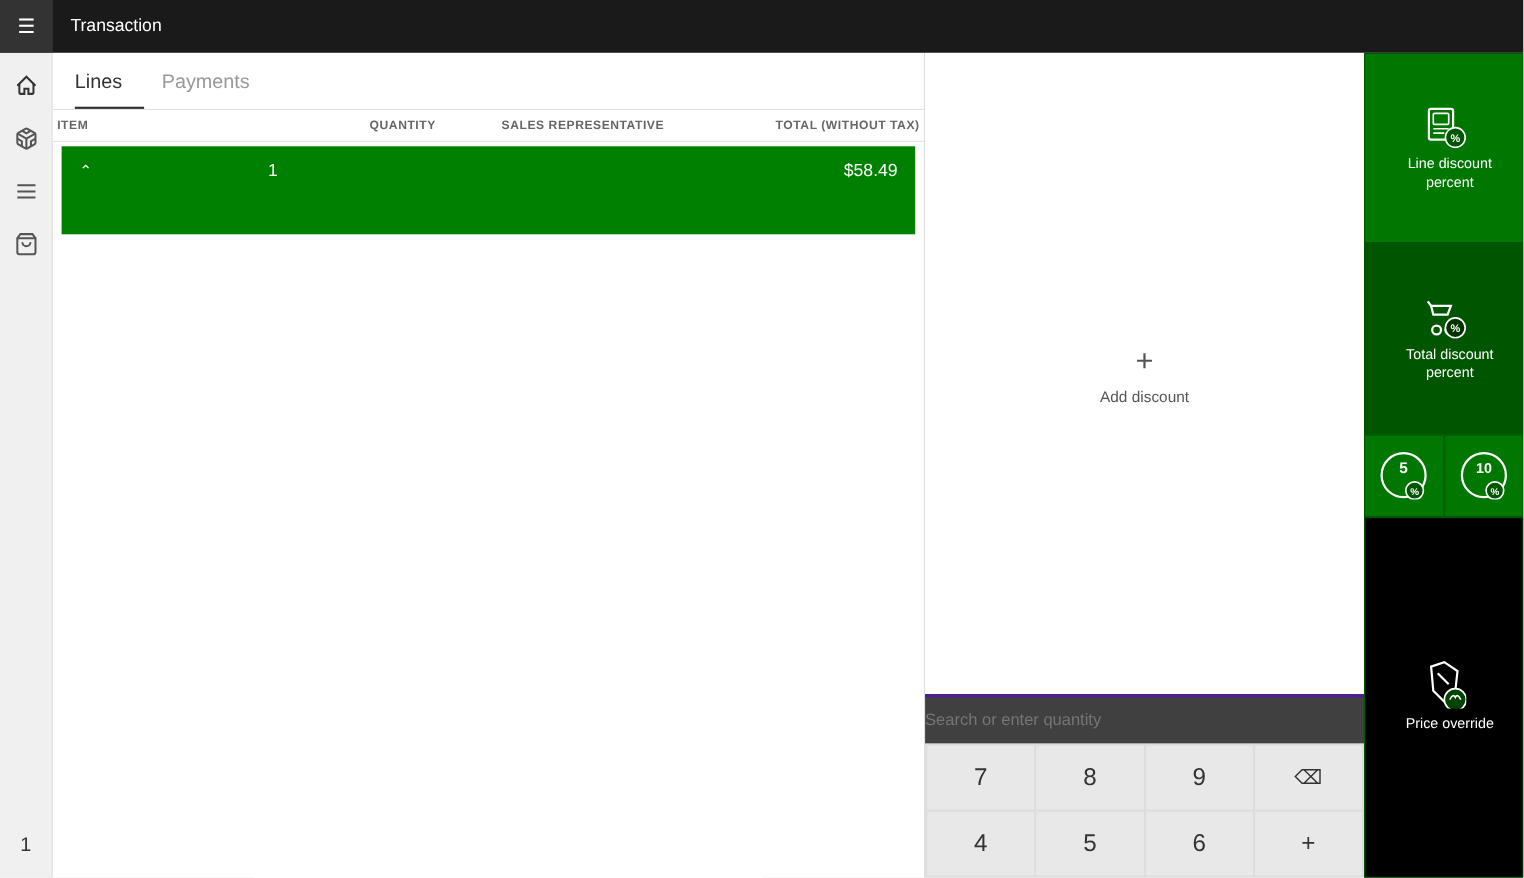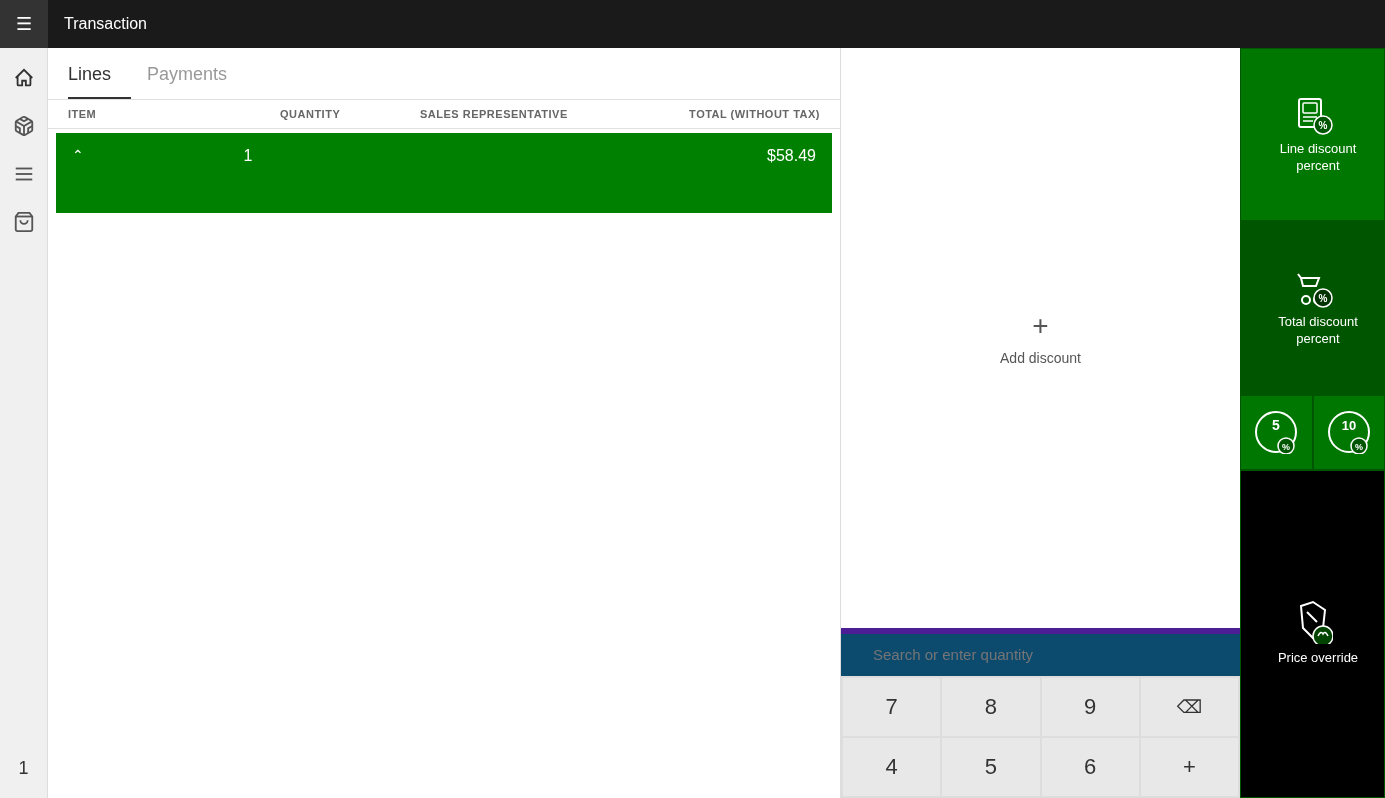--- a/index.html
+++ b/index.html
@@ -103,24 +103,23 @@
       flex: 1;
       overflow: hidden;
       display: flex;
       flex-direction: column;
     }
 
     
     .table-header {
       display: grid;
       grid-template-columns: 1fr 120px 200px 180px;
-      padding: 8px 20px;
+      padding: 8px 4px;
       background: white;
       border-bottom: 1px solid #e0e0e0;
-      gap: 20px;
     }
     .col-header {
       font-size: 11px;
       color: #666;
       font-weight: 600;
       letter-spacing: 0.5px;
       text-transform: uppercase;
     }
     .col-header.right { text-align: right; }
 
@@ -184,23 +183,23 @@
       font-size: 28px;
       color: #555;
     }
     .add-customer-label {
       font-size: 14px;
       color: #555;
     }
 
     
     .search-area {
-      background: #0c4a6e;
-      padding: 12px 32px;
-      border-top: 6px solid #4c1d95;
+      background: #404040;
+      padding: 12px 0;
+      border-top: 3px solid #4c1d95;
     }
     .search-input {
       width: 100%;
       background: transparent;
       border: none;
       outline: none;
       font-size: 15px;
       color: #999;
       text-align: left;
     }

